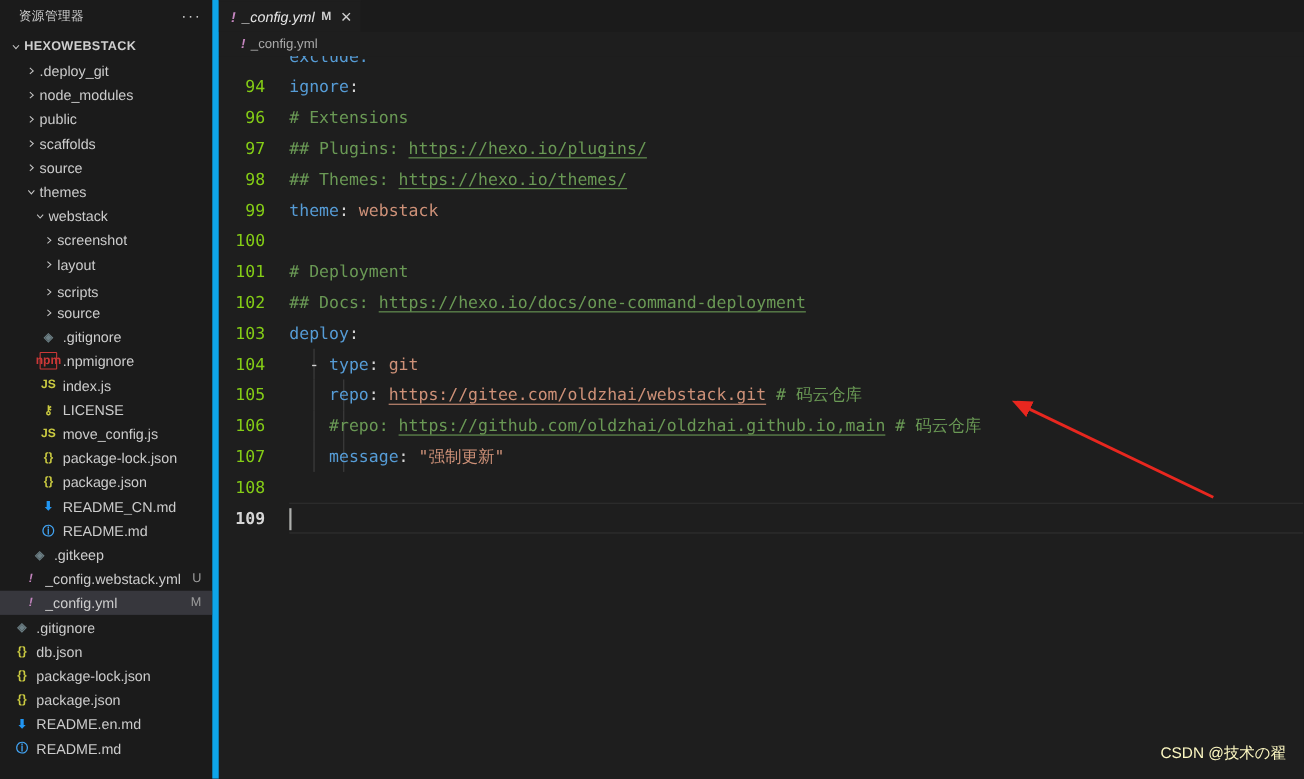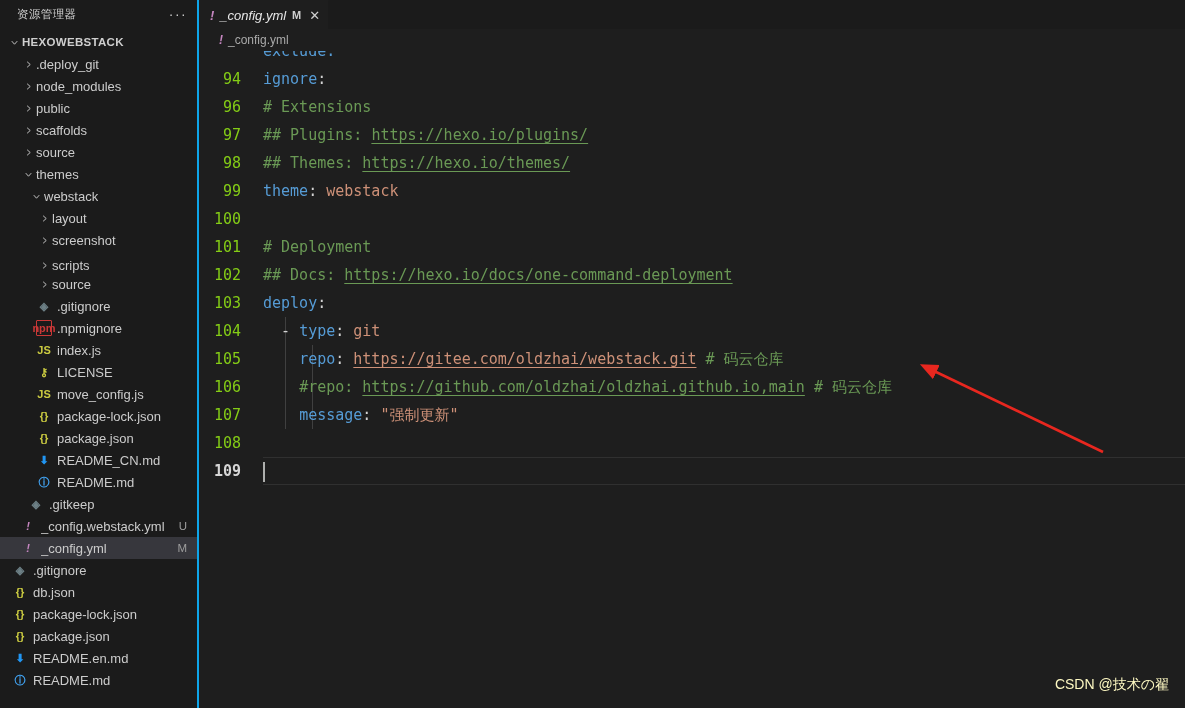--- a/index.html
+++ b/index.html
@@ -8,21 +8,21 @@
     background: #1e1e1e;
     font-family: "Liberation Sans", sans-serif;
     overflow: hidden;
   }
   #app { display: flex; width: 1185px; height: 708px; background: #1e1e1e; }
 
   
   #sidebar {
     width: 199px; height: 708px;
     background: #1b1b1b;
-    border-right: 2px solid #0ea5e9;
+    border-right: 6px solid #0ea5e9;
     display: flex; flex-direction: column;
     flex: 0 0 199px;
     position: relative;
   }
   #sidebar-header {
     height: 28px; min-height: 28px;
     display: flex; align-items: center;
     padding: 0 8px 0 17px;
   }
   #sidebar-title {
@@ -217,29 +217,29 @@
             </svg>
           </span>
           <span class="lbl">webstack</span>
         </div>
         <div class="row" style="padding-left: 36px;">
           <span class="twisty">
             <svg width="11" height="11" viewBox="0 0 16 16">
               <path d="M6 4 L10.5 8 L6 12" fill="none" stroke="currentColor" stroke-width="1.4"></path>
             </svg>
           </span>
+          <span class="lbl">screenshot</span>
+        </div>
+        <div class="row" style="padding-left: 36px;">
+          <span class="twisty">
+            <svg width="11" height="11" viewBox="0 0 16 16">
+              <path d="M6 4 L10.5 8 L6 12" fill="none" stroke="currentColor" stroke-width="1.4"></path>
+            </svg>
+          </span>
           <span class="lbl">layout</span>
-        </div>
-        <div class="row" style="padding-left: 36px;">
-          <span class="twisty">
-            <svg width="11" height="11" viewBox="0 0 16 16">
-              <path d="M6 4 L10.5 8 L6 12" fill="none" stroke="currentColor" stroke-width="1.4"></path>
-            </svg>
-          </span>
-          <span class="lbl">screenshot</span>
         </div>
         <div class="row" style="padding-left: 36px; align-items: flex-end;">
           <span class="twisty">
             <svg width="11" height="11" viewBox="0 0 16 16">
               <path d="M6 4 L10.5 8 L6 12" fill="none" stroke="currentColor" stroke-width="1.4"></path>
             </svg>
           </span>
           <span class="lbl">scripts</span>
         </div>
         <div class="row" style="padding-left: 36px;">

